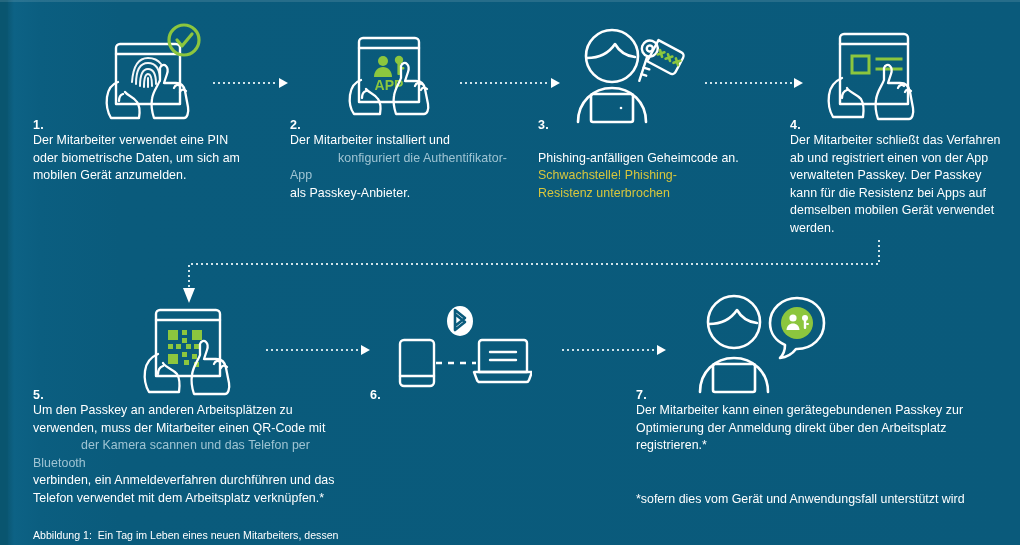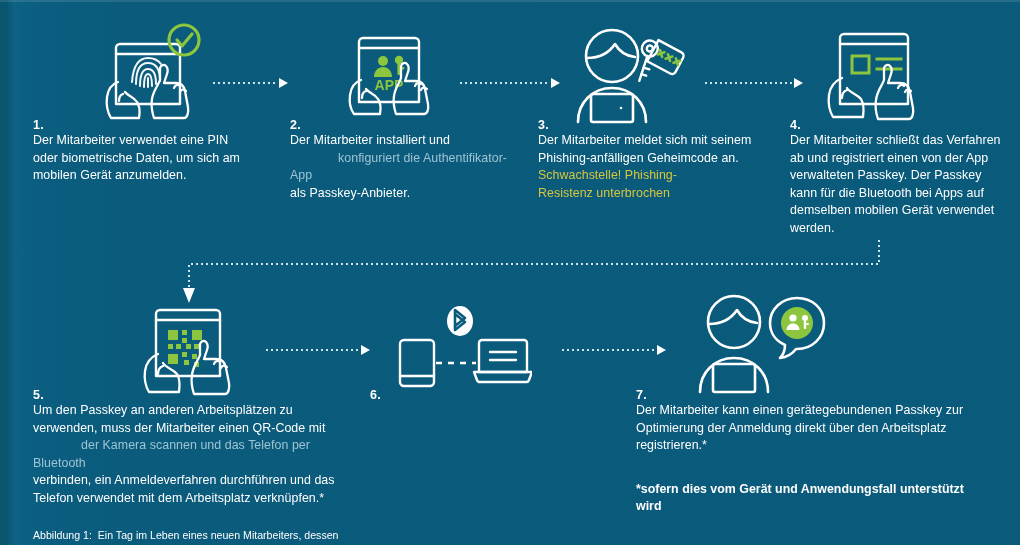--- a/index.html
+++ b/index.html
@@ -23,21 +23,21 @@
   .num{
     color:#ffffff;font-size:12.5px;font-weight:700;letter-spacing:.2px;
     line-height:14px;
   }
   .body-txt{
     color:#ffffff;font-size:12.4px;line-height:17.6px;font-weight:400;
     letter-spacing:.05px;
   }
   .body-txt .dim{color:#9fc4d3;padding-left:48px;}
   .warn{color:#d8c63c;}
-  .note{color:#ffffff;font-size:12.4px;line-height:17.6px;margin-top:26px;font-weight:bold;}
+  .note{color:#ffffff;font-size:12.4px;line-height:17.6px;margin-top:36px;}
   .caption{
     color:#ffffff;font-size:10.6px;line-height:14.2px;margin-top:20px;
   }
   .caption b{font-weight:400;}
   .caption .dim{color:#9fc4d3;}
 
   .icon{position:absolute;}
 
   
   .hconn{position:absolute;height:10px;display:flex;align-items:center;}
@@ -277,34 +277,34 @@
     <div class="body-txt">
       <span>Der Mitarbeiter installiert und</span><br>
       <span class="dim">konfiguriert die Authentifikator-App</span><br>
       <span>als Passkey-Anbieter.</span>
     </div>
   </div>
 
   <div class="step" style="left:538px;top:118px;width:250px;">
     <div class="num">3.</div>
     <div class="body-txt">
-      <span>Der Mitarbeiter meldet sich mit seinem</span><br>
+      <br>
       <span>Phishing-anfälligen Geheimcode an.</span><br>
       <span class="warn">Schwachstelle! Phishing-</span><br>
       <span class="warn">Resistenz unterbrochen</span>
     </div>
   </div>
 
   <div class="step" style="left:790px;top:118px;width:225px;">
     <div class="num">4.</div>
     <div class="body-txt">
       <span>Der Mitarbeiter schließt das Verfahren</span><br>
       <span>ab und registriert einen von der App</span><br>
       <span>verwalteten Passkey. Der Passkey</span><br>
-      <span>kann für die Bluetooth bei Apps auf</span><br>
+      <span>kann für die Resistenz bei Apps auf</span><br>
       <span>demselben mobilen Gerät verwendet</span><br>
       <span>werden.</span>
     </div>
   </div>
 
   <div class="step" style="left:33px;top:388px;width:330px;">
     <div class="num">5.</div>
     <div class="body-txt">
       <span>Um den Passkey an anderen Arbeitsplätzen zu</span><br>
       <span>verwenden, muss der Mitarbeiter einen QR-Code mit</span><br>

